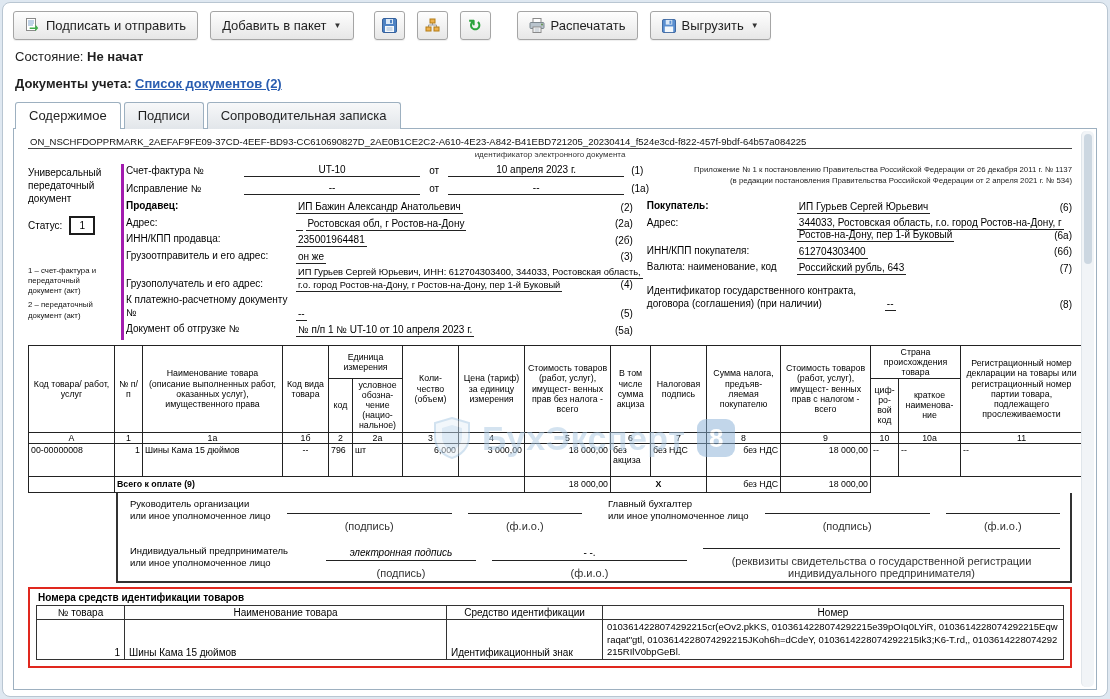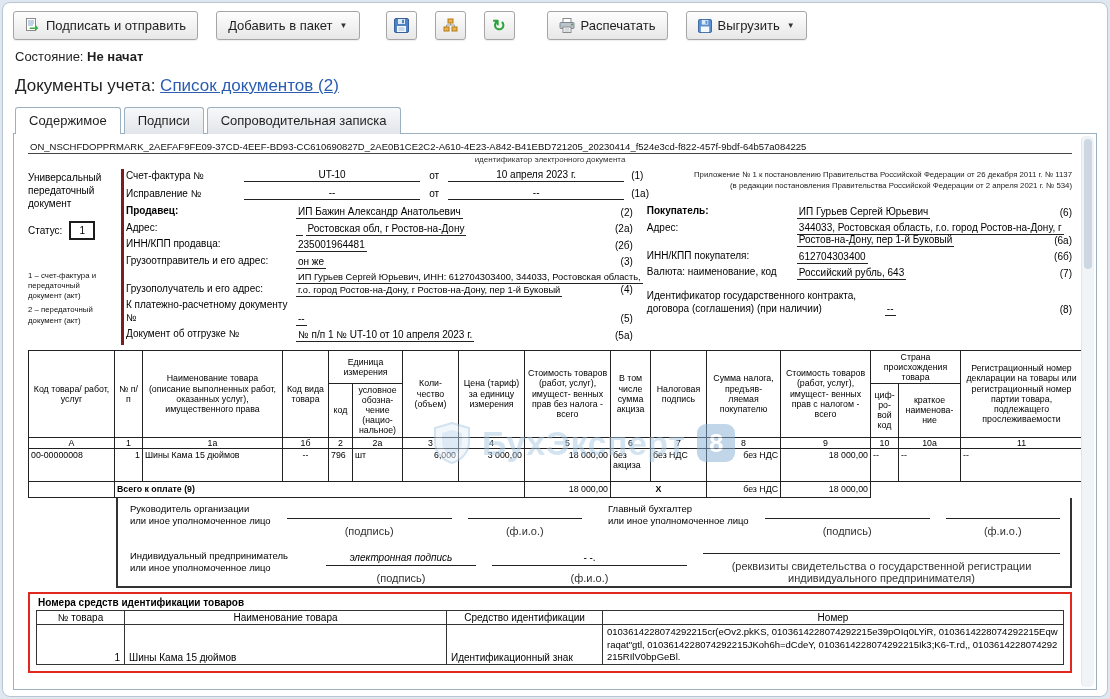--- a/index.html
+++ b/index.html
@@ -1,46 +1,46 @@
 <!DOCTYPE html>
 <html><head>
 <meta charset="utf-8">
 <style>
   html,body { margin:0; padding:0; }
   body { width:1110px; height:699px; background:#dfe8f1; font-family:"Liberation Sans","DejaVu Sans",sans-serif; position:relative; overflow:hidden; }
   .window { position:absolute; inset:2px; background:#fff; border:1px solid #b9c6d2; border-radius:8px; box-sizing:border-box; padding:8px 10px 6px 10px; display:flex; flex-direction:column; overflow:hidden; }
 
   
-  .toolbar { display:flex; align-items:flex-start; gap:18px; flex:0 0 auto; }
+  .toolbar { display:flex; align-items:flex-start; gap:12px; flex:0 0 auto; }
   .btn { display:inline-flex; align-items:center; gap:6px; height:29px; padding:0 11px; background:linear-gradient(#fefefe,#e7e7e7); border:1px solid #a5a5a5; border-radius:3px; font-size:13px; color:#1f1f1f; cursor:pointer; box-shadow:0 1px 1px rgba(0,0,0,.07); white-space:nowrap; }
   .btn.icon-only { width:31px; padding:0; justify-content:center; }
   .caret { font-size:8px; color:#333; margin-left:1px; }
   .gap-l { margin-left:8px; }
   .gap-xl { margin-left:14px; }
 
   .statline { margin:9px 2px 0 2px; font-size:13px; color:#1f1f1f; flex:0 0 auto; }
   .statline b { font-weight:bold; }
-  .docline { margin:12px 2px 0 2px; font-size:17px; color:#1f1f1f; flex:0 0 auto; }
+  .docline { margin:12px 2px 0 2px; font-size:13px; color:#1f1f1f; flex:0 0 auto;font-weight:bold; }
   .docline a { color:#2a5db0; text-decoration:underline; cursor:pointer; }
 
   
   .tabs { display:flex; margin-top:10px; padding-left:2px; flex:0 0 auto; position:relative; z-index:3; }
   .tab { padding:5px 13px 6px; font-size:13px; color:#1f1f1f; border:1px solid #9db0c0; border-bottom:none; border-radius:3px 3px 0 0; background:linear-gradient(#f7f8f9,#e2e6ea); margin-right:3px; position:relative; top:1px; cursor:pointer; }
   .tab.active { background:#fff; z-index:4; }
 
   
   .panel { flex:1 1 auto; min-height:0; border:1px solid #9db0c0; background:#fff; position:relative; padding:5px 24px 4px 14px; font-size:10px; color:#000; overflow:hidden; }
   .vscroll { position:absolute; top:2px; right:2px; bottom:2px; width:12px; background:#f1f4f7; border-left:1px solid #e0e6eb; border-radius:5px; }
   .vthumb { position:absolute; top:3px; left:2px; width:8px; height:130px; background:#ccd7e1; border-radius:4px; }
 
   .eid { border-bottom:1px solid #444; font-size:9.5px; color:#111; padding:2px 0 1px 2px; white-space:nowrap; overflow:hidden; }
   .eid-cap { text-align:center; font-size:8px; color:#333; margin-top:1px; }
 
   .hdr { display:flex; margin-top:5px; }
-  .hdr-left { width:96px; flex:0 0 auto; border-right:3px solid #7f1d1d; padding:2px 7px 0 0; box-sizing:border-box; }
+  .hdr-left { width:96px; flex:0 0 auto; border-right:3px solid #a21caf; padding:2px 7px 0 0; box-sizing:border-box; }
   .ltitle { font-size:10px; line-height:1.3; }
   .statrow { margin-top:11px; display:flex; align-items:center; gap:7px; }
   .statbox { border:2px solid #1c1c1c; padding:2px 8px 2px; font-size:10px; }
   .lnotes { margin-top:31px; font-size:7.8px; line-height:1.3; color:#111; }
   .lnotes div + div { margin-top:4px; }
 
   .hdr-right { flex:1; padding-left:2px; min-width:0; }
   .top2 { display:flex; }
   .invblock { width:57%; box-sizing:border-box; padding-right:6px; }
   .appblock { flex:1; min-width:0; text-align:right; font-size:7.8px; color:#222; line-height:1.4; padding-top:1px; }

